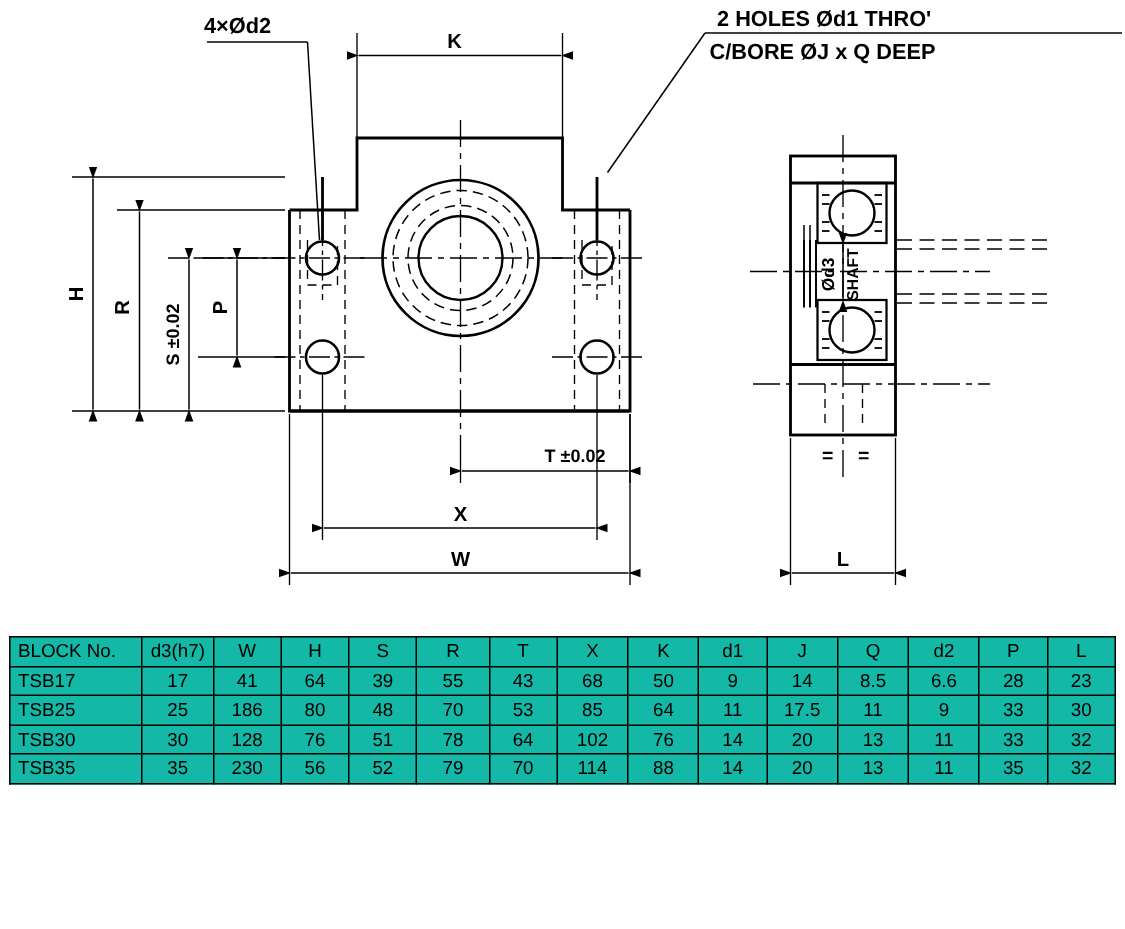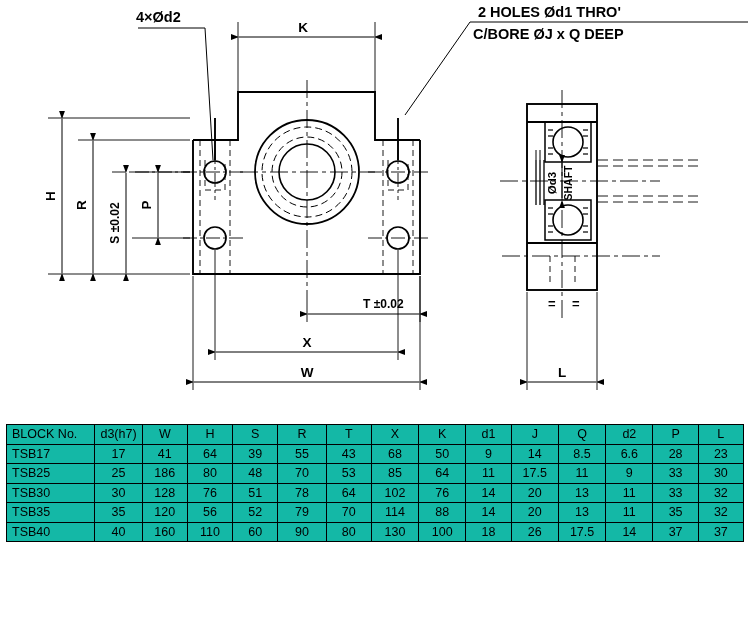--- a/index.html
+++ b/index.html
@@ -371,48 +371,31 @@
             <td>14</td>
             <td>20</td>
             <td>13</td>
             <td>11</td>
             <td>33</td>
             <td>32</td>
           </tr>
           <tr>
             <td class="blockno">TSB35</td>
             <td>35</td>
-            <td>120</td>
+            <td>230</td>
             <td>56</td>
             <td>52</td>
             <td>79</td>
             <td>70</td>
             <td>114</td>
             <td>88</td>
             <td>14</td>
             <td>20</td>
             <td>13</td>
             <td>11</td>
             <td>35</td>
             <td>32</td>
           </tr>
-          <tr>
-            <td class="blockno">TSB40</td>
-            <td>40</td>
-            <td>160</td>
-            <td>110</td>
-            <td>60</td>
-            <td>90</td>
-            <td>80</td>
-            <td>130</td>
-            <td>100</td>
-            <td>18</td>
-            <td>26</td>
-            <td>17.5</td>
-            <td>14</td>
-            <td>37</td>
-            <td>37</td>
-          </tr>
         </tbody>
     </table>
   </div>
 
 </div>
 
 </body></html>

